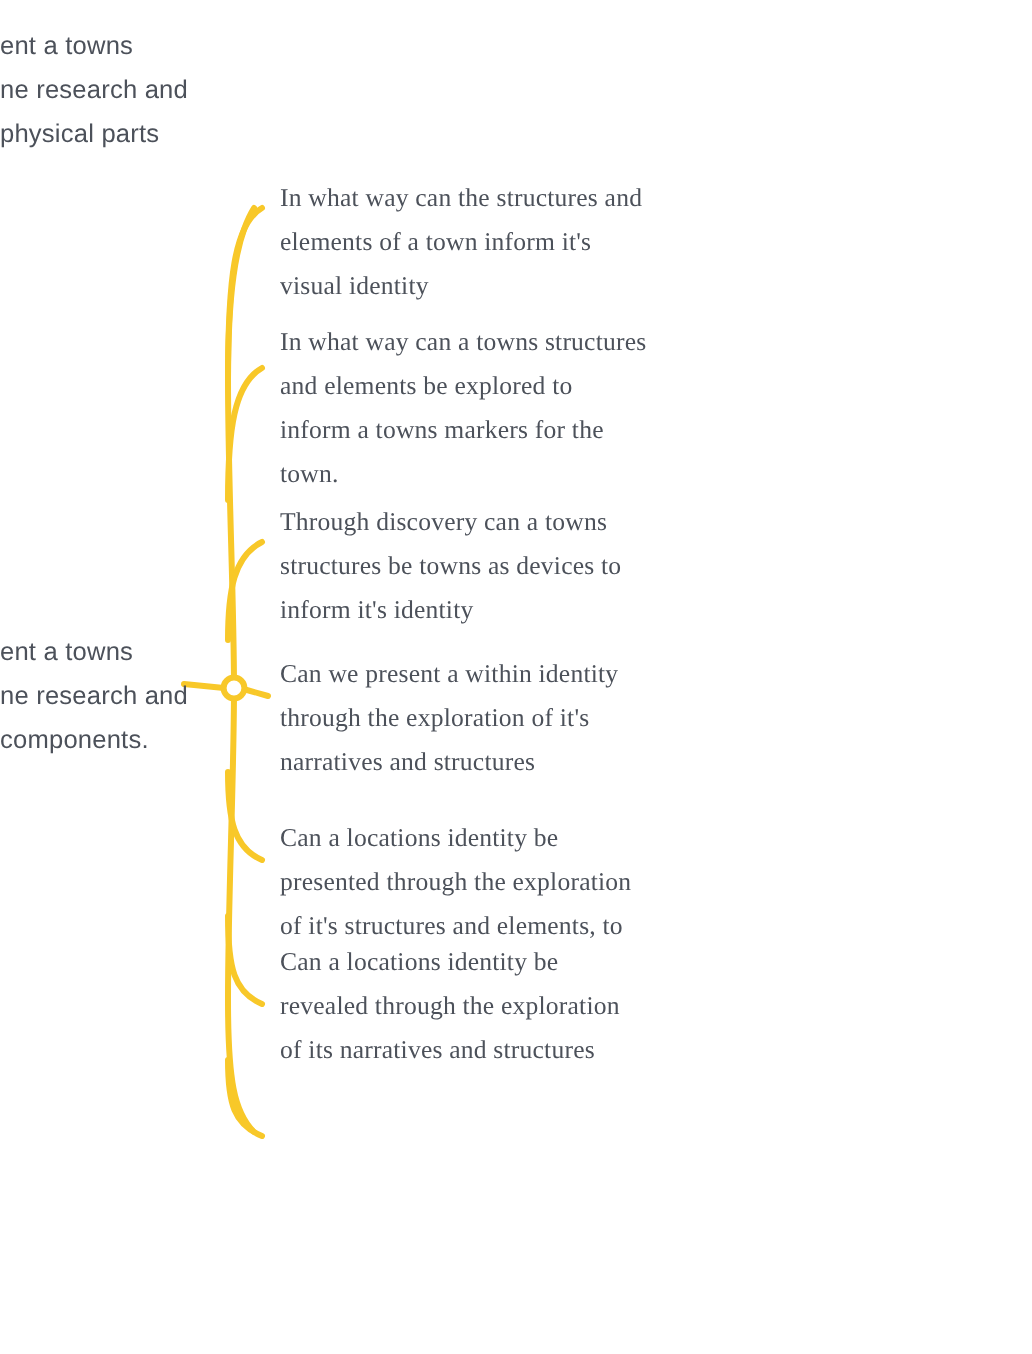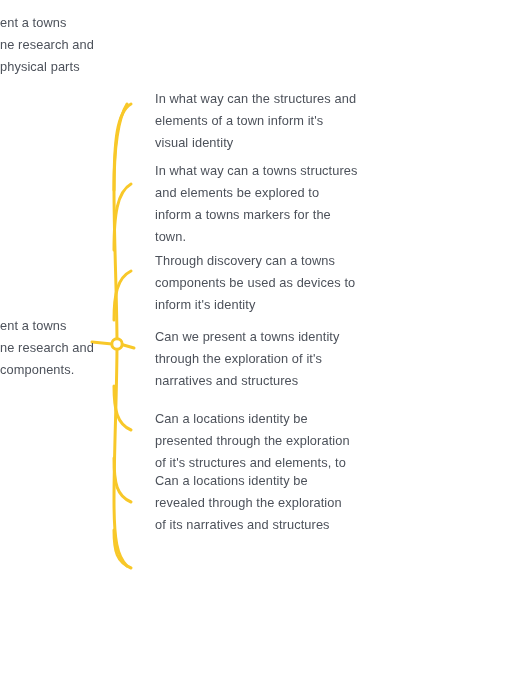--- a/index.html
+++ b/index.html
@@ -27,22 +27,23 @@
   
   .node-text {
     position: absolute;
     color: #4c515a;
     font-size: 12.8px;
     line-height: 22px;
     white-space: pre-line;
     letter-spacing: 0.1px;
   }
   .branch-text {
-    left: 155px;
+    left: 140px;
     width: 210px;
+    font-family: Liberation Serif, serif;
   }
   .clipped-text {
     left: 0px;
     width: 96px;
     text-align: left;
   }
   
   .b0 { top: 88px; }
   .b1 { top: 160px; }
   .b2 { top: 250px; }
@@ -96,24 +97,24 @@
   <div class="node-text branch-text b0">In what way can the structures and
 elements of a town inform it's
 visual identity</div>
 
   <div class="node-text branch-text b1">In what way can a towns structures
 and elements be explored to
 inform a towns markers for the
 town.</div>
 
   <div class="node-text branch-text b2">Through discovery can a towns
-components be used as devices to
+structures be towns as devices to
 inform it's identity</div>
 
-  <div class="node-text branch-text b3">Can we present a towns identity
+  <div class="node-text branch-text b3">Can we present a within identity
 through the exploration of it's
 narratives and structures</div>
 
   <div class="node-text branch-text b4">Can a locations identity be
 presented through the exploration
  of it's structures and elements, to</div>
 
   <div class="node-text branch-text b5">Can a locations identity be
 revealed through the exploration
 of its narratives and structures</div>

